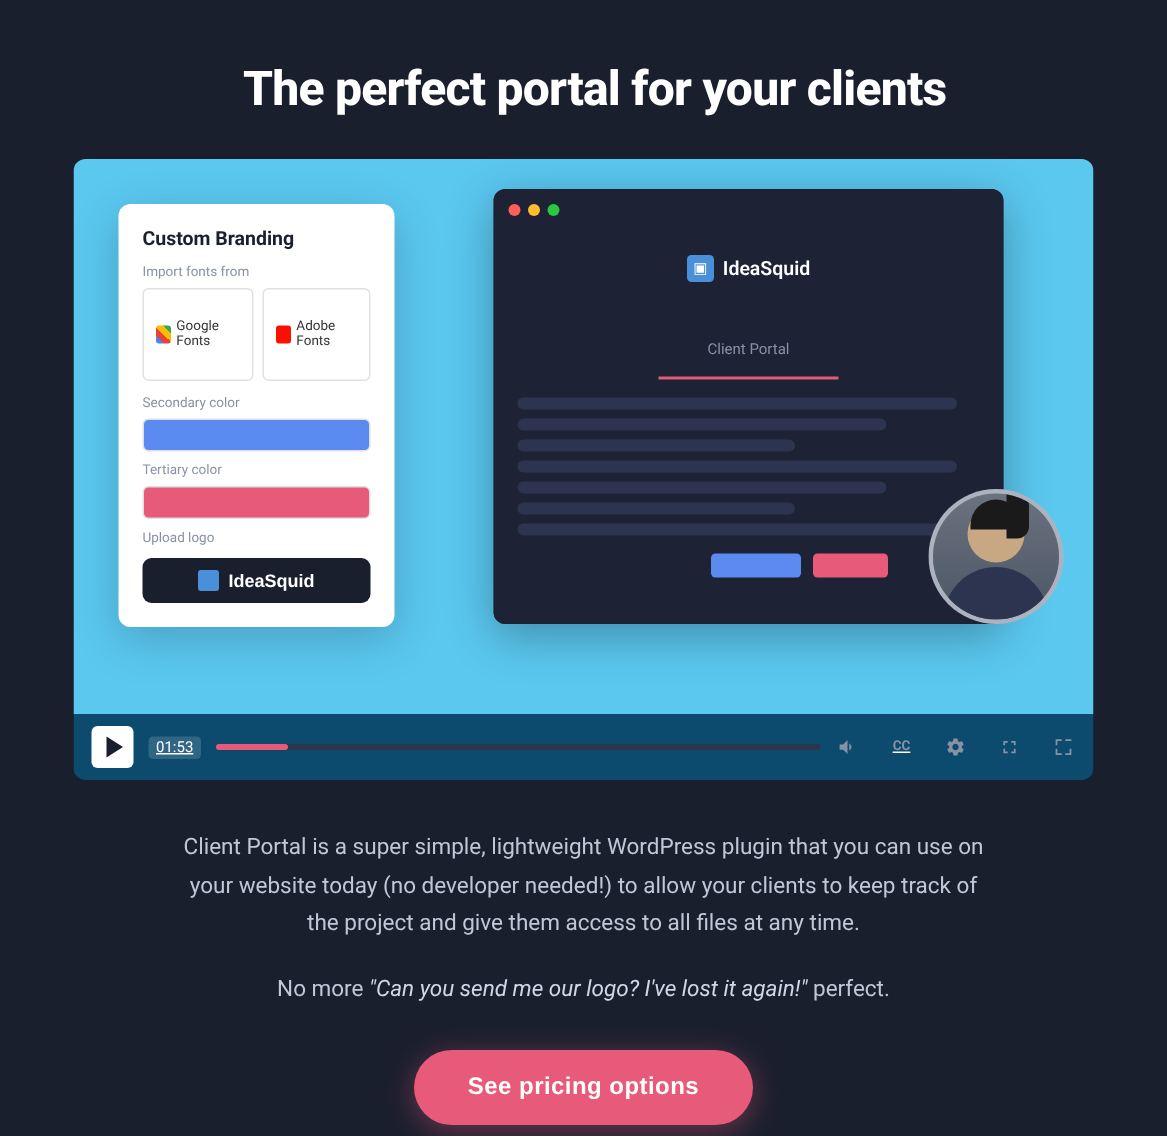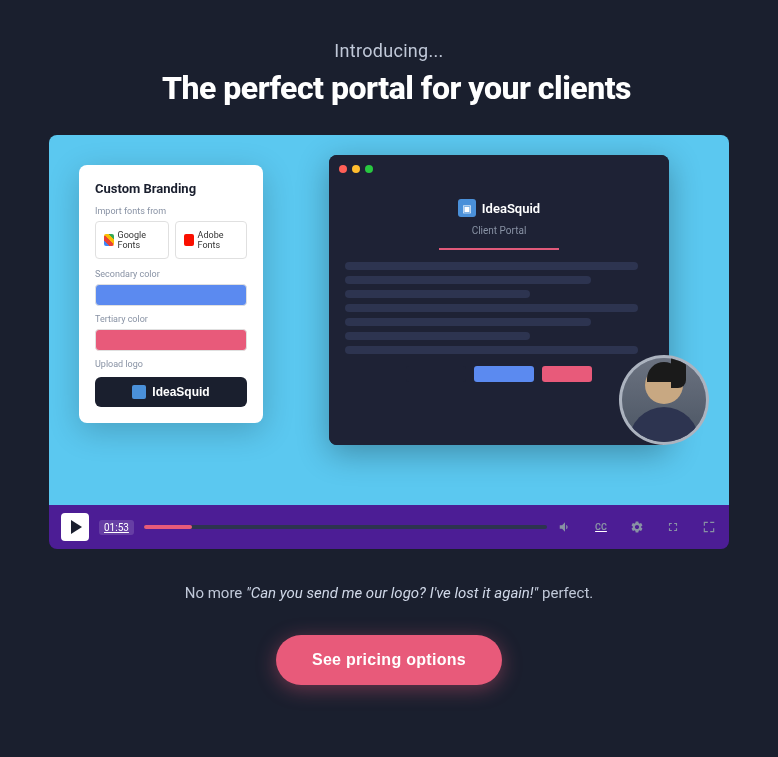--- a/index.html
+++ b/index.html
@@ -126,20 +126,21 @@
     .browser-logo-text {
       color: #ffffff;
       font-size: 13px;
       font-weight: 600;
     }
 
     .browser-subtitle {
       color: #8892a4;
       font-size: 10px;
       margin-bottom: 12px;
+      margin-top: 32px;
     }
 
     .browser-divider {
       width: 120px;
       height: 2px;
       background: #e05a7a;
       margin-bottom: 12px;
     }
 
     .browser-lines {
@@ -187,21 +188,21 @@
     .font-buttons {
       display: flex;
       gap: 6px;
       margin-bottom: 10px;
     }
 
     .font-btn {
       display: flex;
       align-items: center;
       gap: 4px;
-      padding: 8px 8px;
+      padding: 20px 8px;
       border: 1px solid #e0e0e0;
       border-radius: 4px;
       font-size: 9px;
       color: #333;
       background: white;
     }
 
     .font-btn-icon {
       width: 12px;
       height: 12px;
@@ -284,21 +285,21 @@
       height: 100%;
       background: linear-gradient(180deg, #6b7280 0%, #4b5563 100%);
       display: flex;
       flex-direction: column;
       align-items: center;
       justify-content: flex-end;
     }
 
     
     .video-controls {
-      background: #4c1d95;
+      background: #0c4a6e;
       height: 44px;
       display: flex;
       align-items: center;
       padding: 0 12px;
       gap: 10px;
       text-decoration: underline;
     }
 
     .play-btn {
       width: 28px;
@@ -401,21 +402,20 @@
       box-shadow: 0 4px 20px rgba(232, 90, 122, 0.4);
       transition: background 0.2s;
     }
   </style>
 </head>
 <body>
 
 <div class="page-container">
 
   <div class="header-section">
-    <div class="introducing-text">Introducing...</div>
     <h1 class="headline">The perfect portal for your clients</h1>
   </div>
 
   <div class="video-container">
 
     <div class="video-preview">
 
       <div class="browser-mockup">
         <div class="browser-titlebar">
           <div class="browser-dot red"></div>
@@ -528,20 +528,21 @@
           <svg width="14" height="14" viewBox="0 0 24 24" fill="#8892a4">
             <path d="M5 5h5V3H3v7h2zm5 14H5v-5H3v7h7zm11-5h-2v5h-5v2h7zm-2-9h2V3h-7v2h5z"></path>
           </svg>
         </div>
       </div>
     </div>
 
   </div>
 
   <div class="description-section">
+    <p class="description-text">Client Portal is a super simple, lightweight WordPress plugin that you can use on your website today (no developer needed!) to allow your clients to keep track of the project and give them access to all files at any time.</p>
     <p class="quote-text">
       <span>No more </span><em>"Can you send me our logo? I've lost it again!"</em><span> perfect.</span>
     </p>
   </div>
 
   <button class="cta-button">See pricing options</button>
 
 </div>
 
 </body></html>

